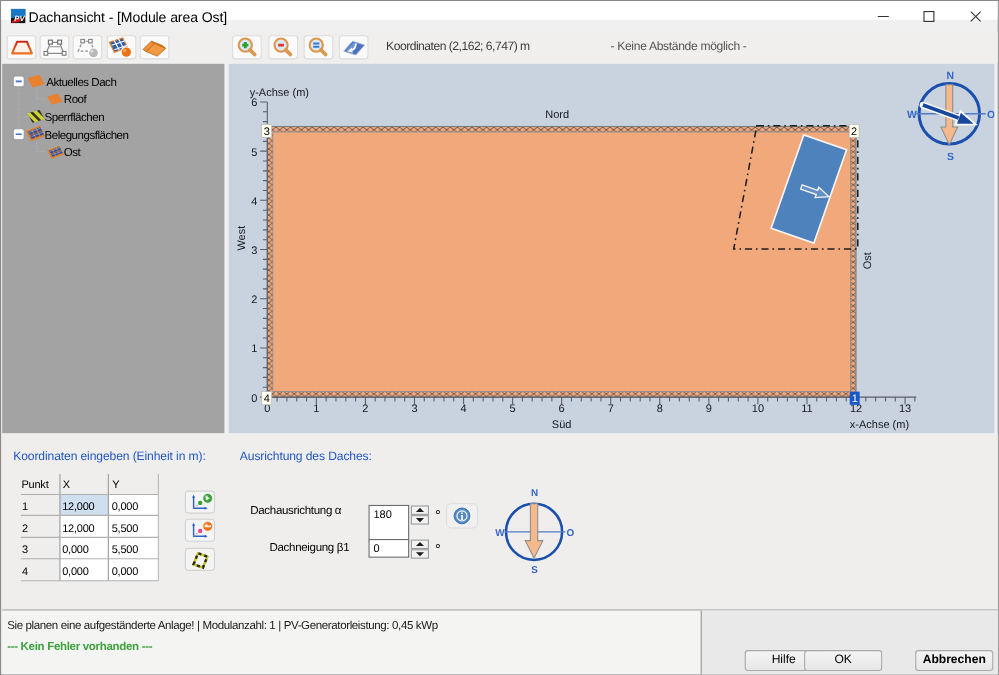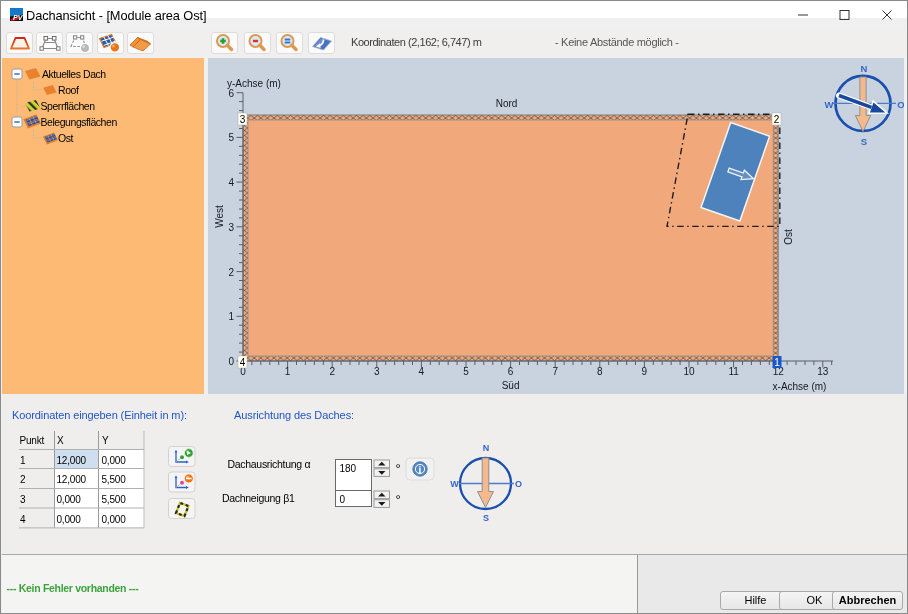--- a/index.html
+++ b/index.html
@@ -5,21 +5,21 @@
   * { margin:0; padding:0; box-sizing:border-box; }
   html,body { width:908px; height:614px; overflow:hidden; }
   body { font-family:"Liberation Sans", sans-serif; position:relative;
          background:#f0f0f0; border:1px solid #8a8a8a; }
   .abs { position:absolute; }
   .titlebar { left:0; top:0; width:906px; height:17px; background:#ffffff; }
   .title-text { left:25px; top:6.5px; font-size:12.8px; letter-spacing:-0.1px; color:#000; }
   .toolbar { left:1px; top:28px; width:906px; height:28px; background:#f0efee;text-align:right; }
   .tbtn { position:absolute; top:3px; width:27px; height:22px; background:#fafafa;
           border:1px solid #dcdcdc; border-radius:3px; }
-  .treepanel { left:1px; top:57px; width:202px; height:336px; background:#fdba74;
+  .treepanel { left:1px; top:57px; width:202px; height:336px; background:#a3a3a3;
                font-size:11.5px; color:#000; }
   .plot { left:207px; top:57px; width:696px; height:336px; background:#c8d3df; }
   .lowerpanel { left:1px; top:393px; width:906px; height:160px; background:#efeeed; }
   .statusbar { left:1px; top:553px; width:906px; height:60px; background:#f4f4f3;
                border-top:1px solid #a8a8a8; }
   .btnpanel { position:absolute; left:635px; top:0px; width:271px; height:59px;
               background:#e9e9e9; border-left:1.5px solid #9a9a9a; }
   .bluelabel { color:#1f56c4; font-size:11px; letter-spacing:-0.1px; }
   .push { position:absolute; width:71px; height:19px; background:linear-gradient(#f4f4f4,#e7e7e7);
           border:1px solid #a9a9a9; border-radius:3px; font-size:11px; color:#000;
@@ -366,23 +366,23 @@
       </g>
       <line x1="631" y1="37.5" x2="664" y2="49.5" stroke="#ffffff" stroke-width="6" stroke-linecap="round"></line>
       <polygon points="679,55 660.8,55.3 665.2,43.1" fill="#17489e" stroke="#ffffff" stroke-width="1.6"></polygon>
       <line x1="631" y1="37.5" x2="663.5" y2="49.3" stroke="#17489e" stroke-width="3.5"></line>
     </g>
   </svg>
 </div>
 
 <div class="abs lowerpanel">
   <div class="abs bluelabel" style="left:10px; top:15px;">Koordinaten eingeben (Einheit in m):</div>
-  <div class="abs bluelabel" style="left:232px; top:15px;text-align:right;">Ausrichtung des Daches:</div>
+  <div class="abs bluelabel" style="left:216px; top:15px;text-align:right;">Ausrichtung des Daches:</div>
   <div class="abs" style="left:225.5px; top:64px; font-size:10.5px; letter-spacing:-0.3px;">Dachausrichtung α</div>
-  <div class="abs" style="left:220px; top:98px; font-size:10.5px; letter-spacing:-0.3px;">Dachneigung β1</div>
+  <div class="abs" style="left:243px; top:98px; font-size:10.5px; letter-spacing:-0.3px;">Dachneigung β1</div>
   <svg class="abs" style="left:0; top:0;" width="906" height="157" font-family="Liberation Sans">
 
     <rect x="52.4" y="55.5" width="89.9" height="78.4" fill="#ffffff"></rect>
     <rect x="52.4" y="55" width="44.3" height="19.7" fill="#cfdff0"></rect>
     <g stroke="#9a9a9a" stroke-width="1">
       <line x1="52.5" y1="37" x2="52.5" y2="133.9"></line>
       <line x1="96.5" y1="37" x2="96.5" y2="133.9"></line>
 
     </g>
     <line x1="142" y1="37" x2="142" y2="133.9" stroke="#b9b9b9" stroke-width="1"></line>
@@ -471,18 +471,19 @@
         <text x="516.5" y="93">O</text>
       </g>
       <polygon points="480.2,64 486.8,64 486.8,97.5 491.5,97.5 483.5,113.5 475.5,97.5 480.2,97.5" fill="#f4ba8e" stroke="#8f8f8f" stroke-width="1"></polygon>
     </g>
   </svg>
   <div class="abs" style="left:333px; top:65px; width:37px; height:34px; background:#fff; border:1px solid #6a6a6a; font-size:10px; padding:2.5px 0 0 3.5px;">180</div>
   <div class="abs" style="left:333px; top:96px; width:37px; height:17px; background:#fff; border:1px solid #6a6a6a; font-size:10px; padding:2.5px 0 0 3.5px;">0</div>
 </div>
 
 <div class="abs statusbar">
+  <div class="abs" style="left:4.5px; top:7.5px; font-size:10.5px; letter-spacing:-0.35px; color:#1a1a1a;">Sie planen eine aufgeständerte Anlage! | Modulanzahl: 1 | PV-Generatorleistung: 0,45 kWp</div>
   <div class="abs" style="left:4.5px; top:27px; font-size:10.5px; letter-spacing:-0.3px; color:#3da23d;font-weight:bold;">--- Kein Fehler vorhanden ---</div>
   <div class="btnpanel"></div>
-  <div class="push" style="left:718px; top:35.5px;">Hilfe</div>
-  <div class="push" style="left:729px; top:35.5px;margin-left:48px;">OK</div>
+  <div class="push" style="left:675px; top:35.5px;">Hilfe</div>
+  <div class="push" style="left:729px; top:35.5px;">OK</div>
   <div class="push" style="left:830px; top:35.5px;font-weight:bold;">Abbrechen</div>
 </div>
 
 </body></html>

